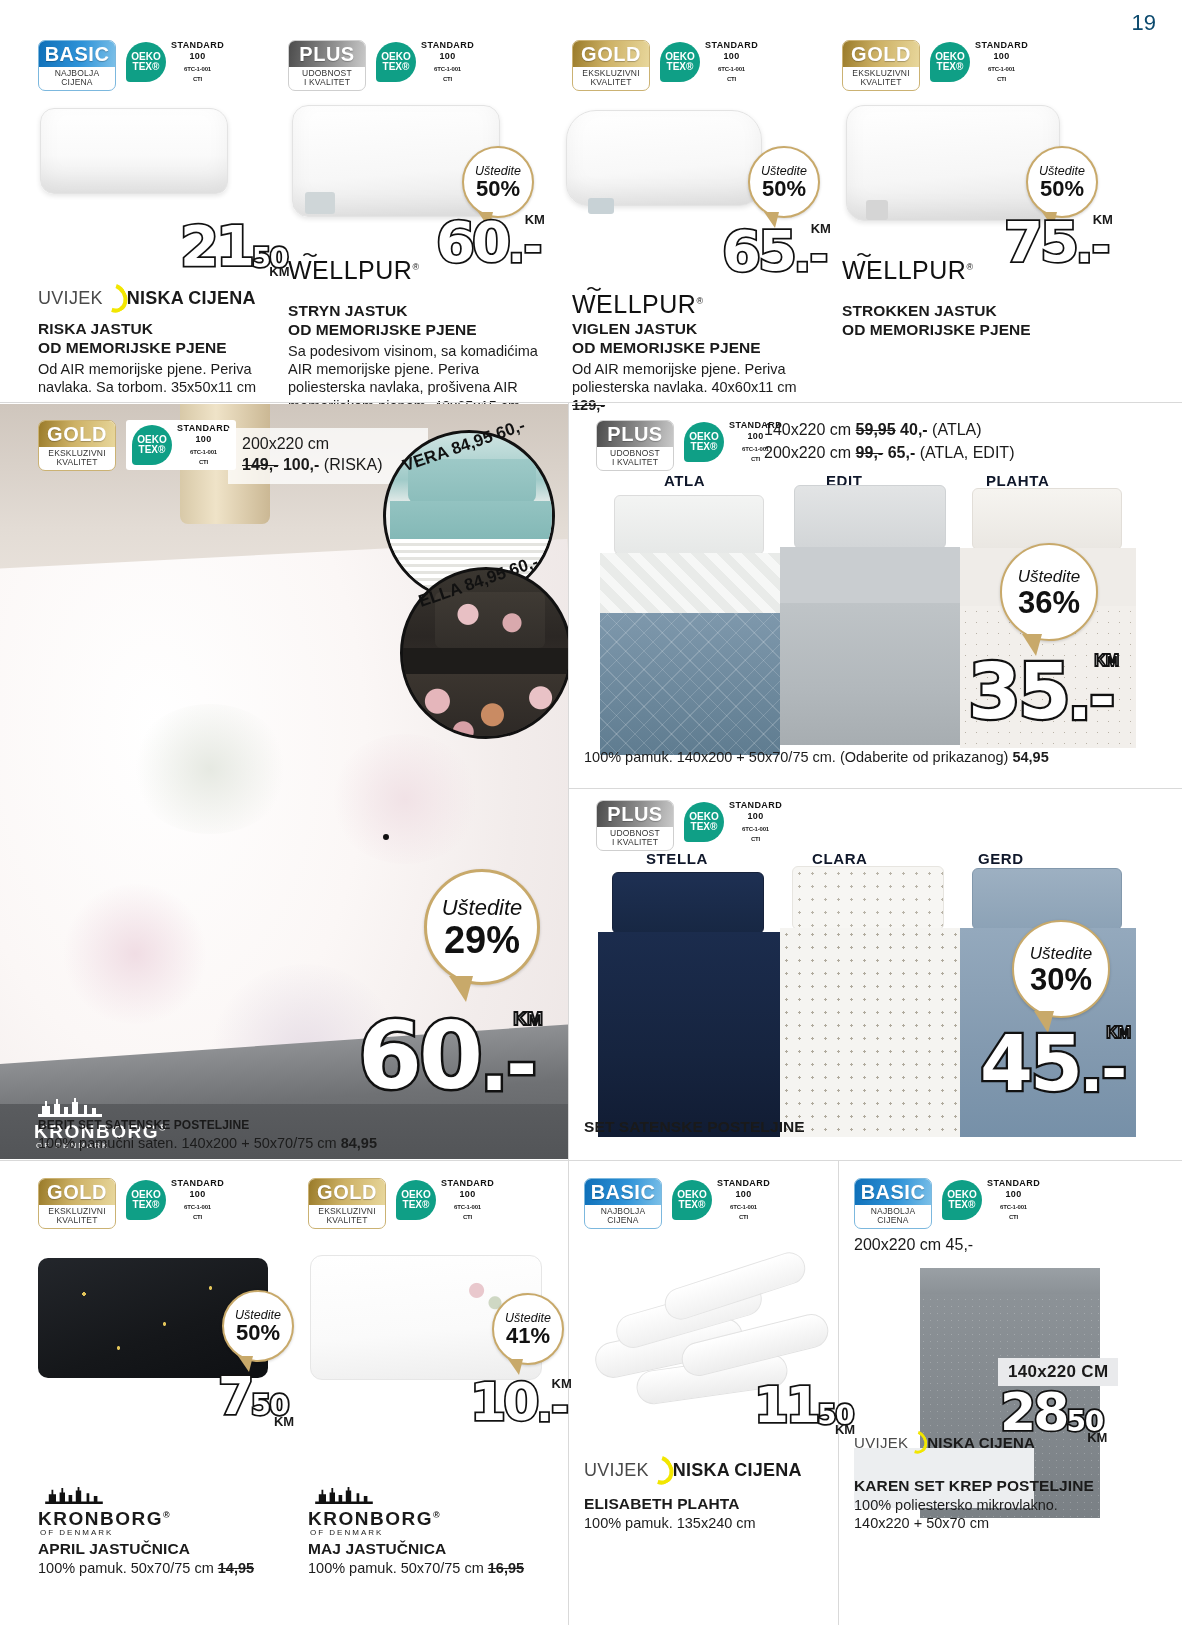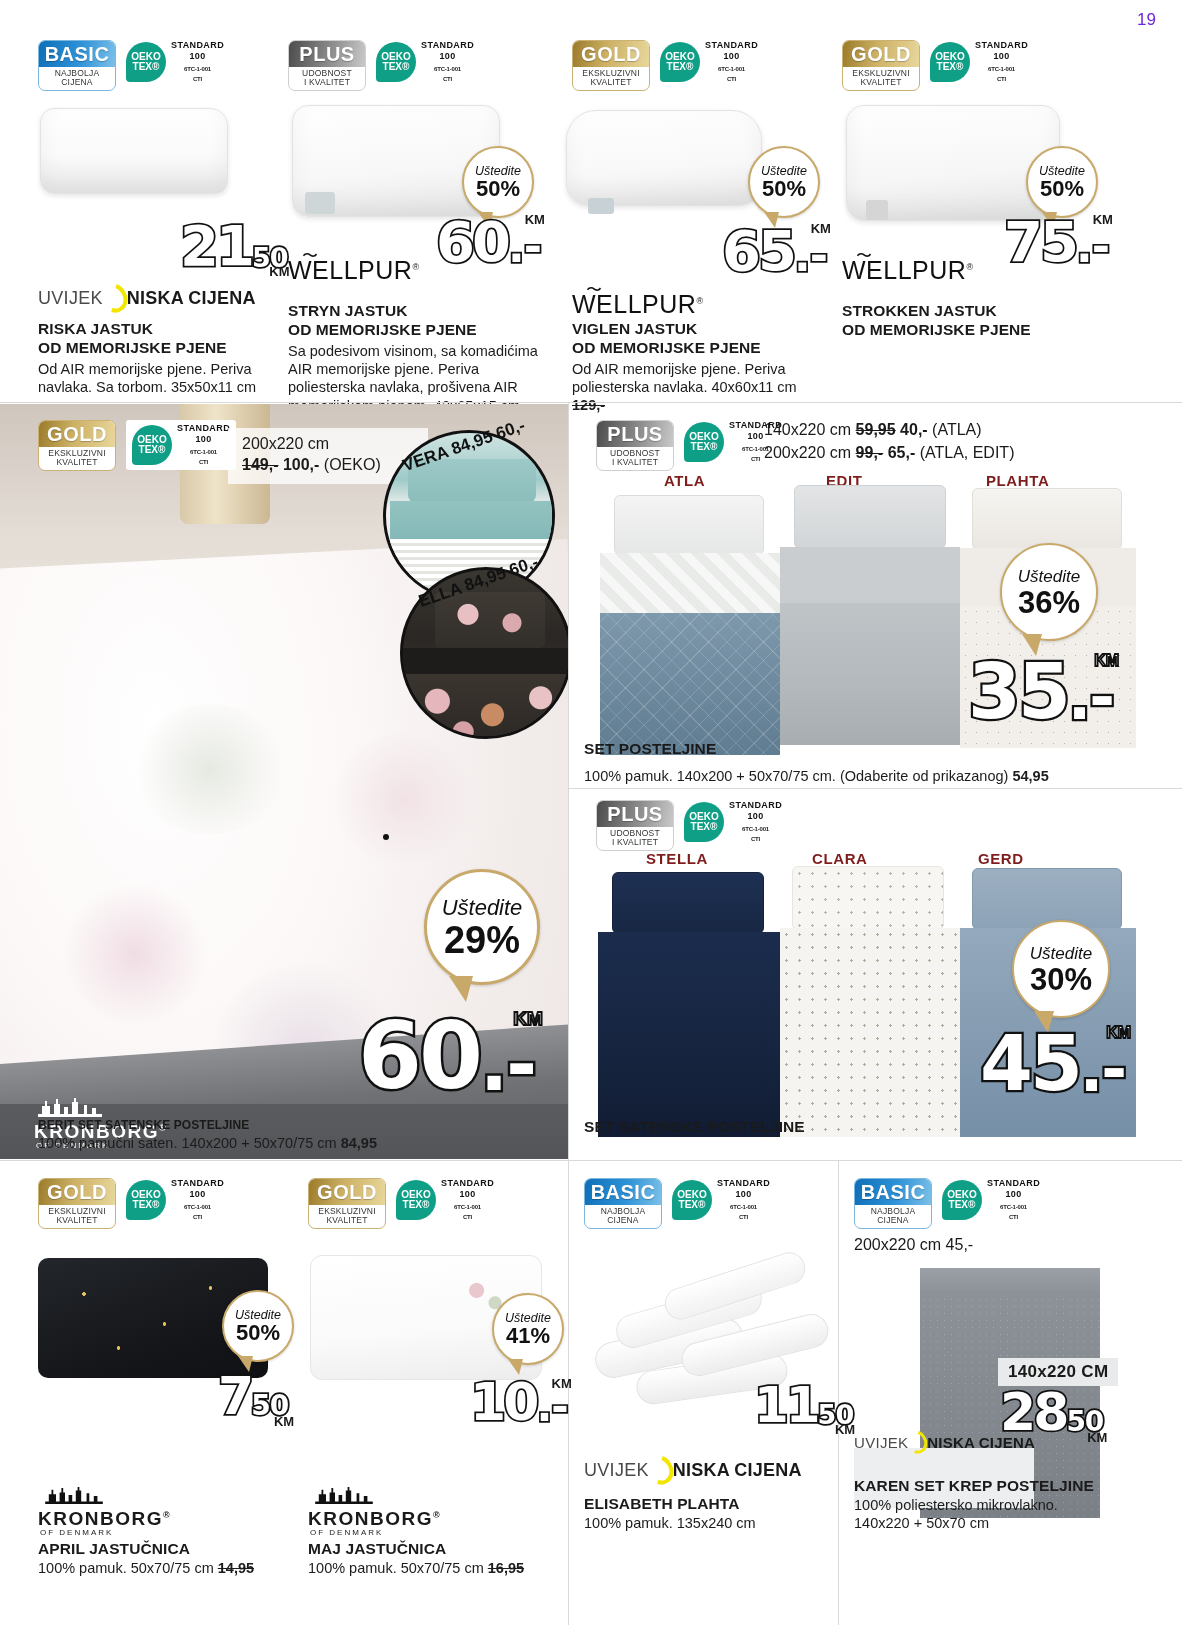--- a/index.html
+++ b/index.html
@@ -2,21 +2,21 @@
 <html><head>
 <meta charset="utf-8">
 <style>
   * { box-sizing: border-box; margin:0; padding:0; }
   html,body { background:#fff; }
   body {
     width:1182px; height:1625px; position:relative;
     font-family:"Liberation Sans", sans-serif;
     color:#1a1a1a; overflow:hidden;
   }
-  .page-num { position:absolute; top:10px; right:26px; font-size:17px; color:#6d28d9; }
+  .page-num { position:absolute; top:10px; right:26px; font-size:22px; color:#0c4a6e; }
 
   
   .badge-row { display:flex; align-items:flex-start; gap:10px; }
   .tier {
     width:78px; border-radius:7px; overflow:hidden;
     border:1px solid #cfcfcf; background:#fff; text-align:center;
     line-height:1.05;
   }
   .tier .tier-top {
     font-weight:bold; font-size:20px; letter-spacing:.5px;
@@ -118,21 +118,21 @@
   .hero { position:absolute; left:0; top:404px; width:568px; height:755px; overflow:hidden;
           background:linear-gradient(165deg,#e9e3de 0%,#efe9e4 30%,#f4f0ec 60%,#ded9d5 100%); }
   .info-strip {
     position:absolute; background:rgba(255,255,255,.78);
     padding:6px 14px 8px; font-size:16px; line-height:1.3;
   }
   .circ { position:absolute; border-radius:50%; border:3px solid #111; overflow:hidden; background:#ddd; }
   .curve-label { position:absolute; font-size:17px; font-weight:bold; color:#111; white-space:nowrap; }
 
   .sheetset { position:absolute; }
-  .name-lbl { position:absolute; font-size:15px; font-weight:bold; letter-spacing:.6px; color:#7f1d1d; }
+  .name-lbl { position:absolute; font-size:15px; font-weight:bold; letter-spacing:.6px; color:#0f172a; }
 </style>
 </head>
 <body>
 
 <div class="page-num">19</div>
 
 <div class="cell" style="left:38px;top:40px;">
   <div class="badge-row">
     <div class="tier basic">
       <div class="tier-top">BASIC</div>
@@ -369,21 +369,21 @@
         <span class="oeko-code">CTI</span>
       </div>
     </div>
   </div>
 
   <div class="info-strip" style="left:228px;top:24px;width:200px;">
     <div>200x220 cm</div>
     <div>
       <b class="strike">149,-</b>
       <b>100,-</b>
-      <span>(OEKO)</span>
+      <span>(RISKA)</span>
     </div>
   </div>
 
   <div class="circ" style="left:383px;top:430px;width:0;height:0;"></div>
   <div class="circ" style="left:383px;top:26px;width:172px;height:172px;
               background:linear-gradient(180deg,#cfe4e2 0%,#9fcac8 28%,#f2f2f0 45%,#e9e9e7 100%);">
     <div style="position:absolute;left:22px;top:26px;width:128px;height:44px;border-radius:8px;
                 background:linear-gradient(180deg,#9dc9c7,#8bbdbb);"></div>
     <div style="position:absolute;left:4px;top:68px;width:166px;height:40px;
                 background:linear-gradient(180deg,#93c3c1,#83b8b6);"></div>
@@ -503,21 +503,20 @@
 
 <div style="position:absolute;left:968px;top:660px;">
   <span class="price price-outline" style="-webkit-text-stroke:4.5px #111;">
     <span class="int" style="font-size:76px;color:#fff;">35</span>
     <span class="int" style="font-size:62px;color:#fff;letter-spacing:-2px;">.-</span>
   </span>
   <div style="position:absolute;right:-6px;top:-8px;font-size:16px;font-weight:bold;color:#fff;-webkit-text-stroke:1.8px #111;">KM</div>
 </div>
 
 <div class="cell" style="left:584px;top:740px;width:560px;">
-  <div class="ttl">SET POSTELJINE</div>
   <div class="desc" style="margin-top:8px;"><span>100% pamuk. 140x200 + 50x70/75 cm. (Odaberite od prikazanog) </span><b>54,95</b></div>
 </div>
 
 <div class="cell" style="left:596px;top:800px;">
   <div class="badge-row">
     <div class="tier plus">
       <div class="tier-top">PLUS</div>
       <div class="tier-bot">
         <div>UDOBNOST</div>
           <div>I KVALITET</div>

